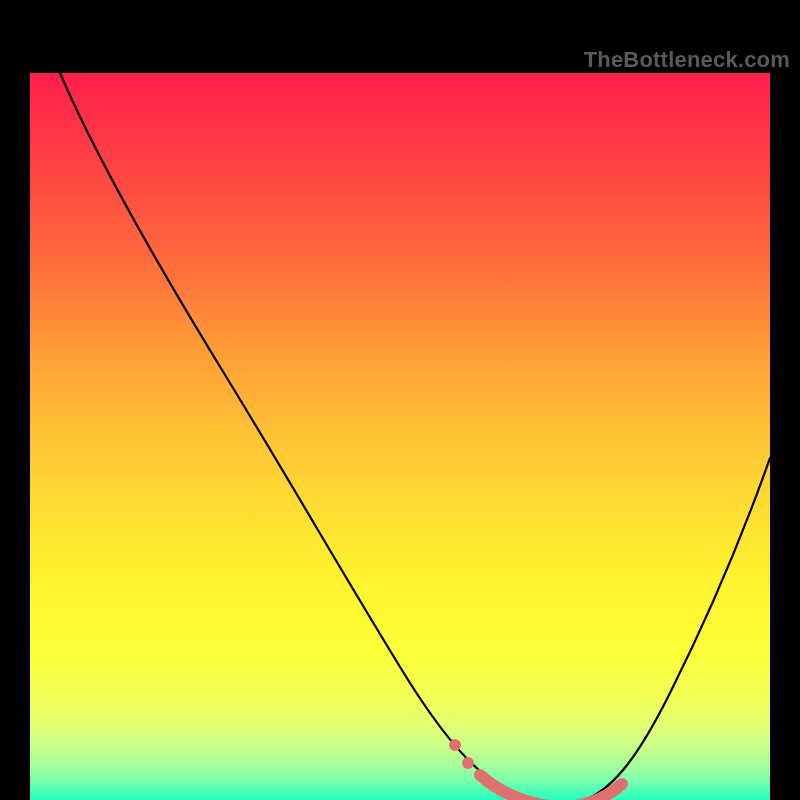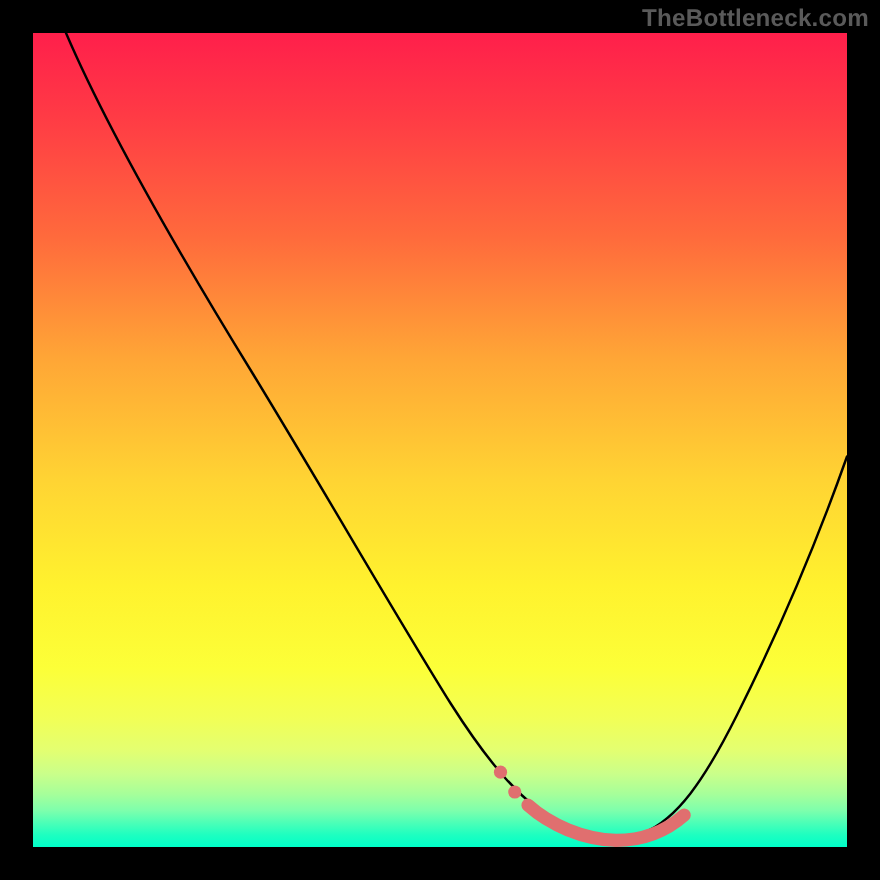--- a/index.html
+++ b/index.html
@@ -9,20 +9,21 @@
     height: 800px;
     background: #000;
     overflow: hidden;
     font-family: Arial, Helvetica, sans-serif;
   }
   .frame {
     position: relative;
     width: 800px;
     height: 724px;
     background: #000;
+    margin-top: 43px;
   }
   .watermark {
     position: absolute;
     top: 4px;
     right: 10px;
     font-size: 22px;
     font-weight: 600;
     color: #5a5a5a;
     letter-spacing: 0.2px;
     z-index: 10;

